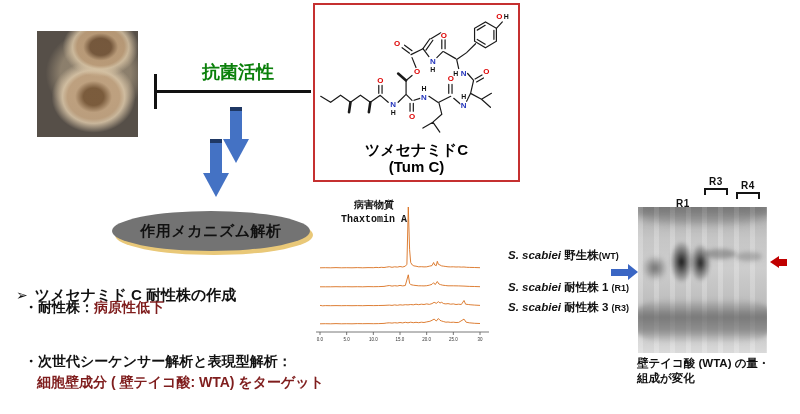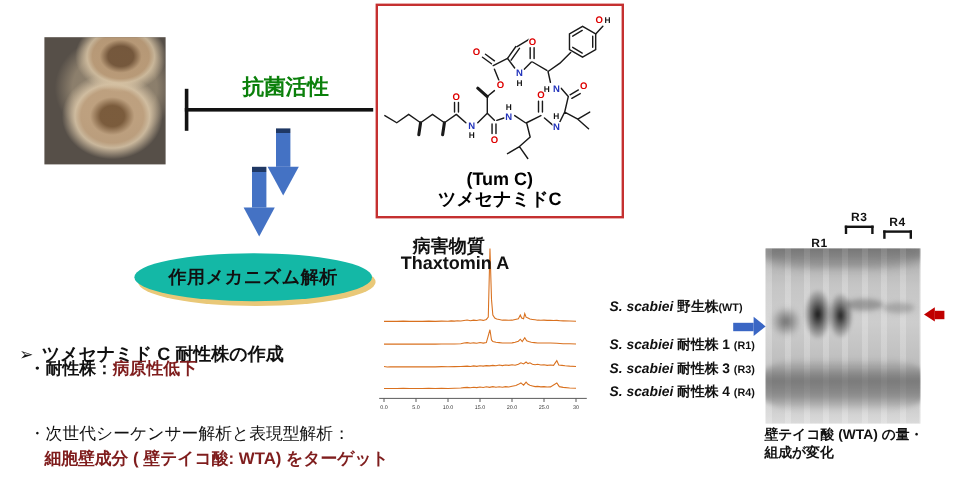--- a/index.html
+++ b/index.html
@@ -36,34 +36,34 @@
 
   
   .struct-box{left:313px;top:3px;width:203px;height:175px;border:2px solid #c53030;background:#fff;}
   .struct-svg{position:absolute;left:1px;top:2px;}
   .compound-name{position:absolute;left:0;top:136px;width:100%;text-align:center;
     font-size:15px;font-weight:bold;line-height:17px;color:#000;}
 
   
   .ellipse{left:112px;top:211px;width:198px;height:40px;}
   .ellipse .shadow{position:absolute;left:3px;top:4px;width:198px;height:40px;border-radius:50%;background:#e9c878;}
-  .ellipse .face{position:absolute;left:0;top:0;width:198px;height:40px;border-radius:50%;background:#14b8a6;
+  .ellipse .face{position:absolute;left:0;top:0;width:198px;height:40px;border-radius:50%;background:#737373;
     display:flex;align-items:center;justify-content:center;font-size:15px;font-weight:bold;letter-spacing:.5px;}
 
   
   .b1{left:16px;top:258px;font-size:15px;font-weight:bold;white-space:nowrap;margin-top:28px;}
   .b1 .marker{margin-right:7px;font-size:14px;}
   .b2{left:24px;top:299px;font-size:14px;font-weight:bold;white-space:nowrap;}
-  .b3{left:24px;top:353px;font-size:14px;font-weight:normal;white-space:nowrap;}
+  .b3{left:24px;top:353px;font-size:14px;font-weight:bold;white-space:nowrap;}
   .b4{left:37px;top:374px;font-size:14px;font-weight:bold;white-space:nowrap;}
   .red{color:#7f1d1d;}
 
   
   .chromo{left:312px;top:202px;}
-  .chromo-annot{left:334px;top:199px;width:80px;text-align:center;font-size:15px;font-weight:bold;line-height:14px;white-space:nowrap;}
+  .chromo-annot{left:334px;top:199px;width:80px;text-align:center;font-size:10px;font-weight:bold;line-height:14px;white-space:nowrap;font-family:Liberation Mono, monospace;}
   .strain{left:508px;width:130px;font-size:11.5px;white-space:nowrap;}
   .strain i{font-weight:bold;}
   .strain b{font-weight:bold;}
   .strain .code{font-size:9px;font-weight:bold;}
   .s1{top:248px;} .s2{top:280px;} .s3{top:300px;} .s4{top:319px;}
 
   
   .lane{width:28px;text-align:center;}
   .lane-label{font-size:10px;font-weight:bold;letter-spacing:.5px;}
   .lane-bracket{margin:1px auto 0;width:20px;height:5px;border-top:2px solid #141414;border-left:2px solid #141414;border-right:2px solid #141414;}
@@ -146,22 +146,22 @@
           <text x="148" y="102" text-anchor="middle" font-size="8" font-weight="bold" fill="#2233bb" font-family="&quot;Liberation Sans&quot;,&quot;DejaVu Sans&quot;,sans-serif" stroke="#ffffff" stroke-width="2" paint-order="stroke">N</text>
           <text x="135" y="75" text-anchor="middle" font-size="8" font-weight="bold" fill="#dd0000" font-family="&quot;Liberation Sans&quot;,&quot;DejaVu Sans&quot;,sans-serif" stroke="#ffffff" stroke-width="2" paint-order="stroke">O</text>
           <text x="108" y="85" text-anchor="middle" font-size="7" font-weight="bold" fill="#111111" font-family="&quot;Liberation Sans&quot;,&quot;DejaVu Sans&quot;,sans-serif" stroke="#ffffff" stroke-width="2" paint-order="stroke">H</text>
           <text x="108" y="94" text-anchor="middle" font-size="8" font-weight="bold" fill="#2233bb" font-family="&quot;Liberation Sans&quot;,&quot;DejaVu Sans&quot;,sans-serif" stroke="#ffffff" stroke-width="2" paint-order="stroke">N</text>
           <text x="96" y="113" text-anchor="middle" font-size="8" font-weight="bold" fill="#dd0000" font-family="&quot;Liberation Sans&quot;,&quot;DejaVu Sans&quot;,sans-serif" stroke="#ffffff" stroke-width="2" paint-order="stroke">O</text>
           <text x="184" y="12" text-anchor="middle" font-size="8" font-weight="bold" fill="#dd0000" font-family="&quot;Liberation Sans&quot;,&quot;DejaVu Sans&quot;,sans-serif" stroke="#ffffff" stroke-width="2" paint-order="stroke">O</text>
           <text x="191" y="12" text-anchor="middle" font-size="7" font-weight="bold" fill="#111111" font-family="&quot;Liberation Sans&quot;,&quot;DejaVu Sans&quot;,sans-serif" stroke="#ffffff" stroke-width="2" paint-order="stroke">H</text>
         </g>
     </svg>
     <div class="compound-name">
+      <div>ツメセナミドC</div>
       <div>(Tum C)</div>
-      <div>ツメセナミドC</div>
     </div>
   </div>
 
   <div class="abs ellipse">
     <div class="shadow"></div>
     <div class="face">作用メカニズム解析</div>
   </div>
 
   <div class="abs b1">
     <span class="marker">➢</span><span>ツメセナミド C 耐性株の作成</span>
@@ -194,21 +194,20 @@
       <text x="168" y="139" text-anchor="middle" font-size="4.5" fill="#333" font-family="&quot;Liberation Sans&quot;,&quot;DejaVu Sans&quot;,sans-serif">30</text>
     </svg>
   <div class="abs chromo-annot">
     <div>病害物質</div>
     <div>Thaxtomin A</div>
   </div>
 
   <div class="abs strain s1"><i>S. scabiei</i><b> 野生株</b><span class="code">(WT)</span></div>
   <div class="abs strain s2"><i>S. scabiei</i><b> 耐性株 1 </b><span class="code">(R1)</span></div>
   <div class="abs strain s3"><i>S. scabiei</i><b> 耐性株 3 </b><span class="code">(R3)</span></div>
-  <div class="abs strain s4"><i>S. scabiei</i><b> 耐性株 4 </b><span class="code">(R4)</span></div>
 
   <div class="abs lane l1">
       <div class="lane-label">WT</div>
       <div class="lane-bracket"></div>
     </div>
   <div class="abs lane l2">
       <div class="lane-label">R1</div>
       <div class="lane-bracket"></div>
     </div>
   <div class="abs lane l3">

